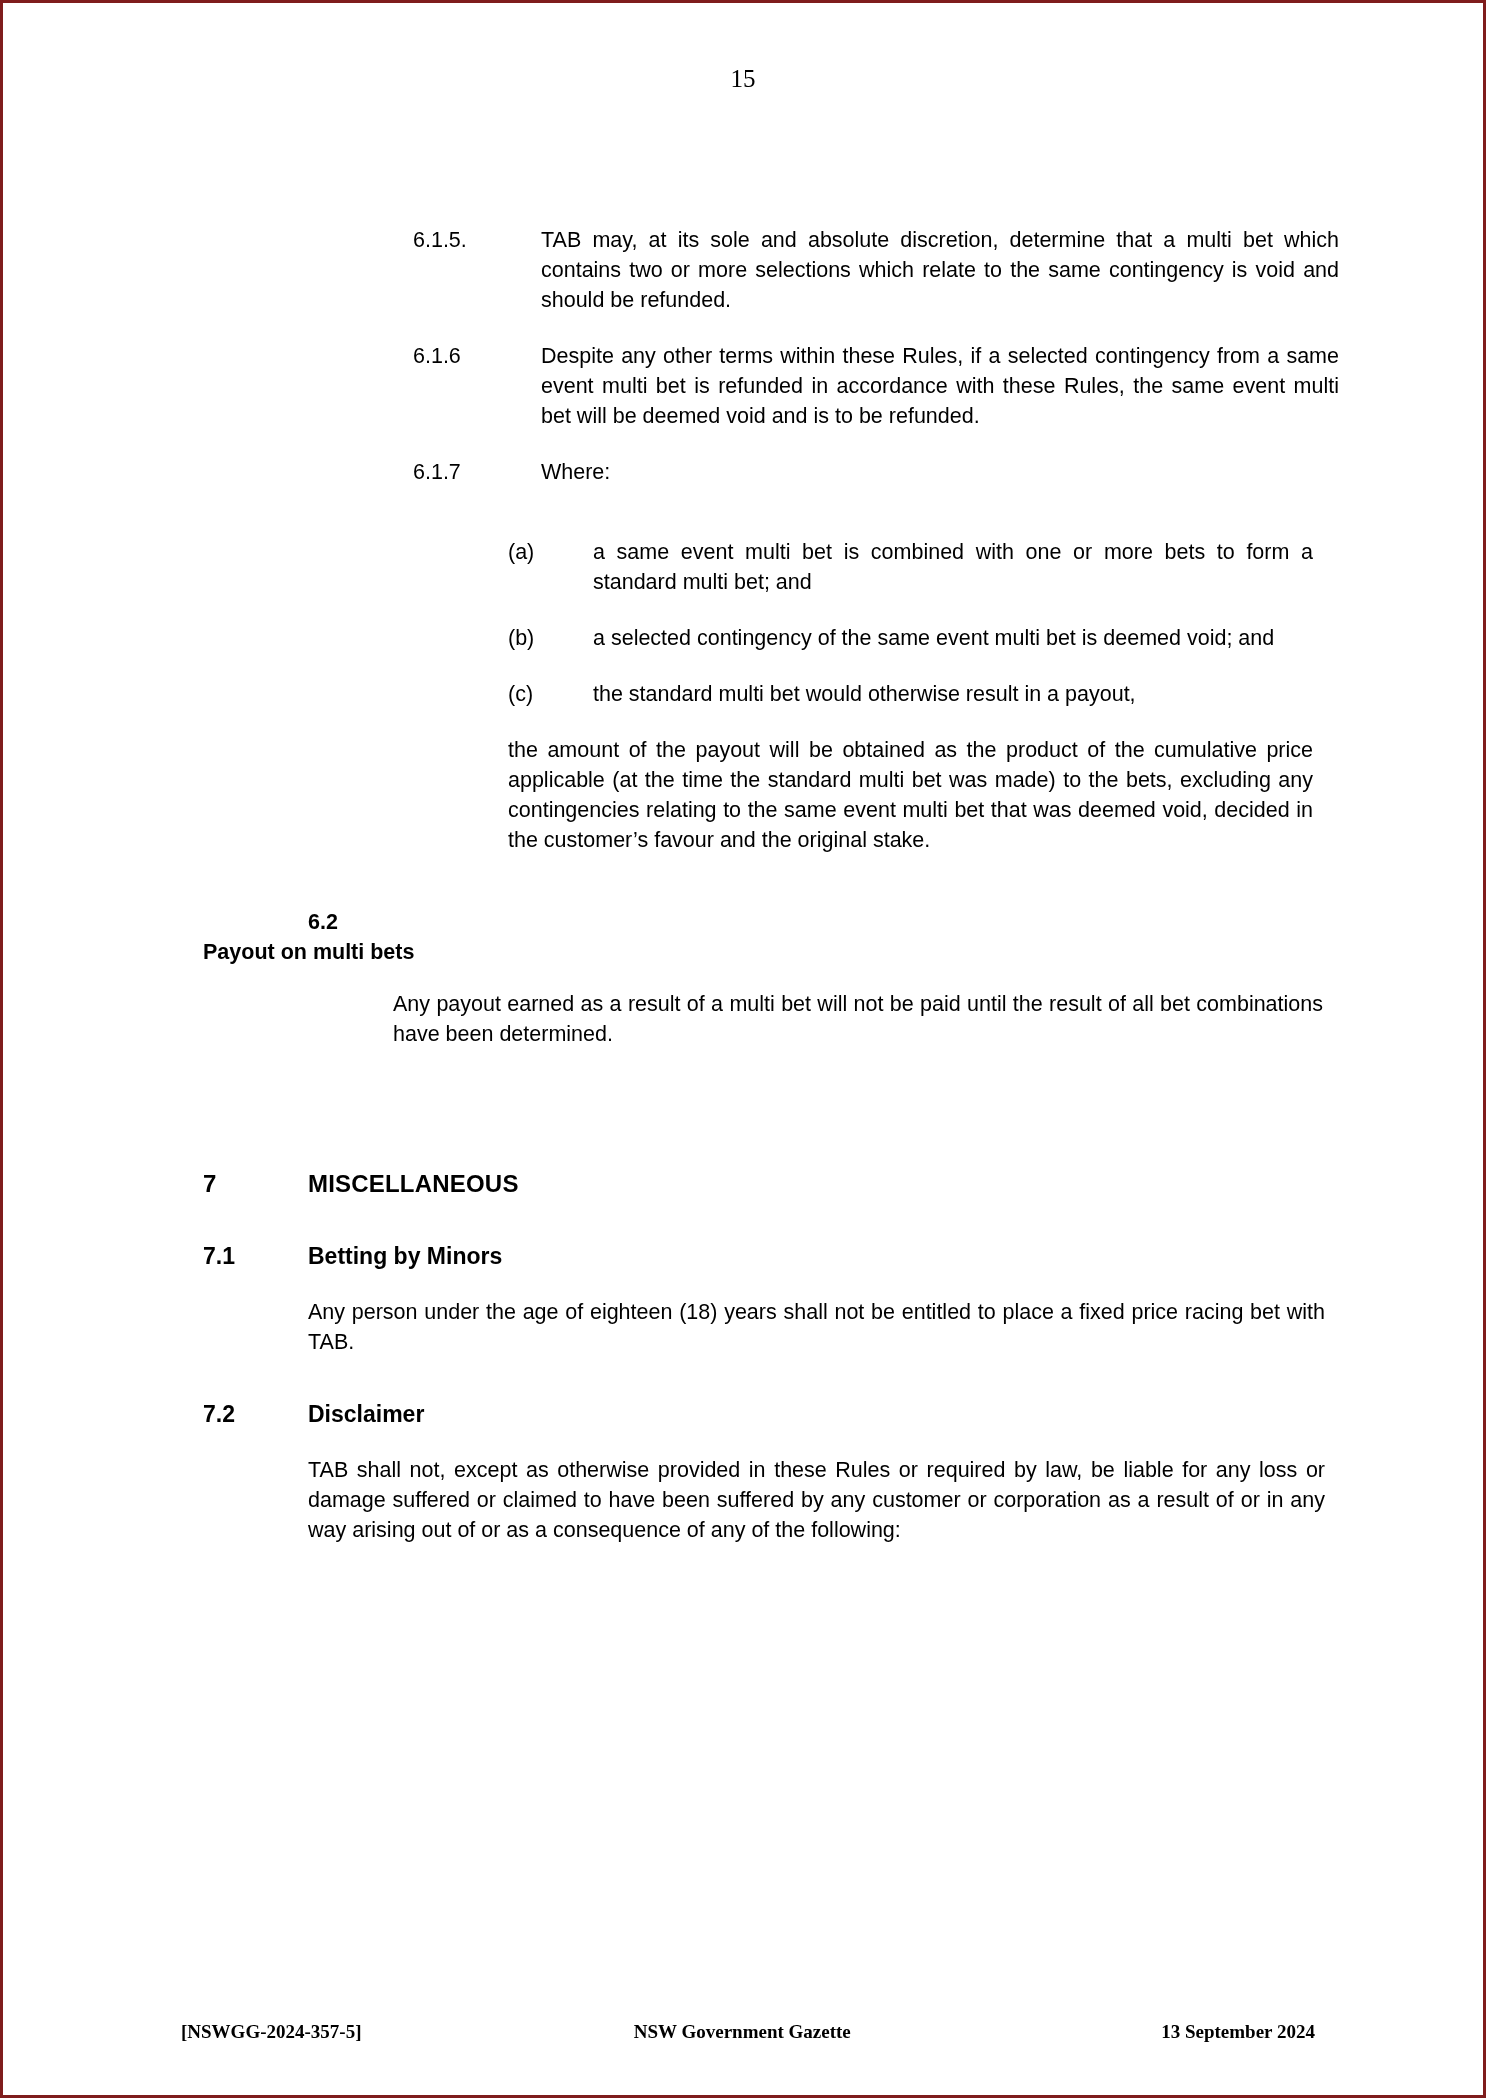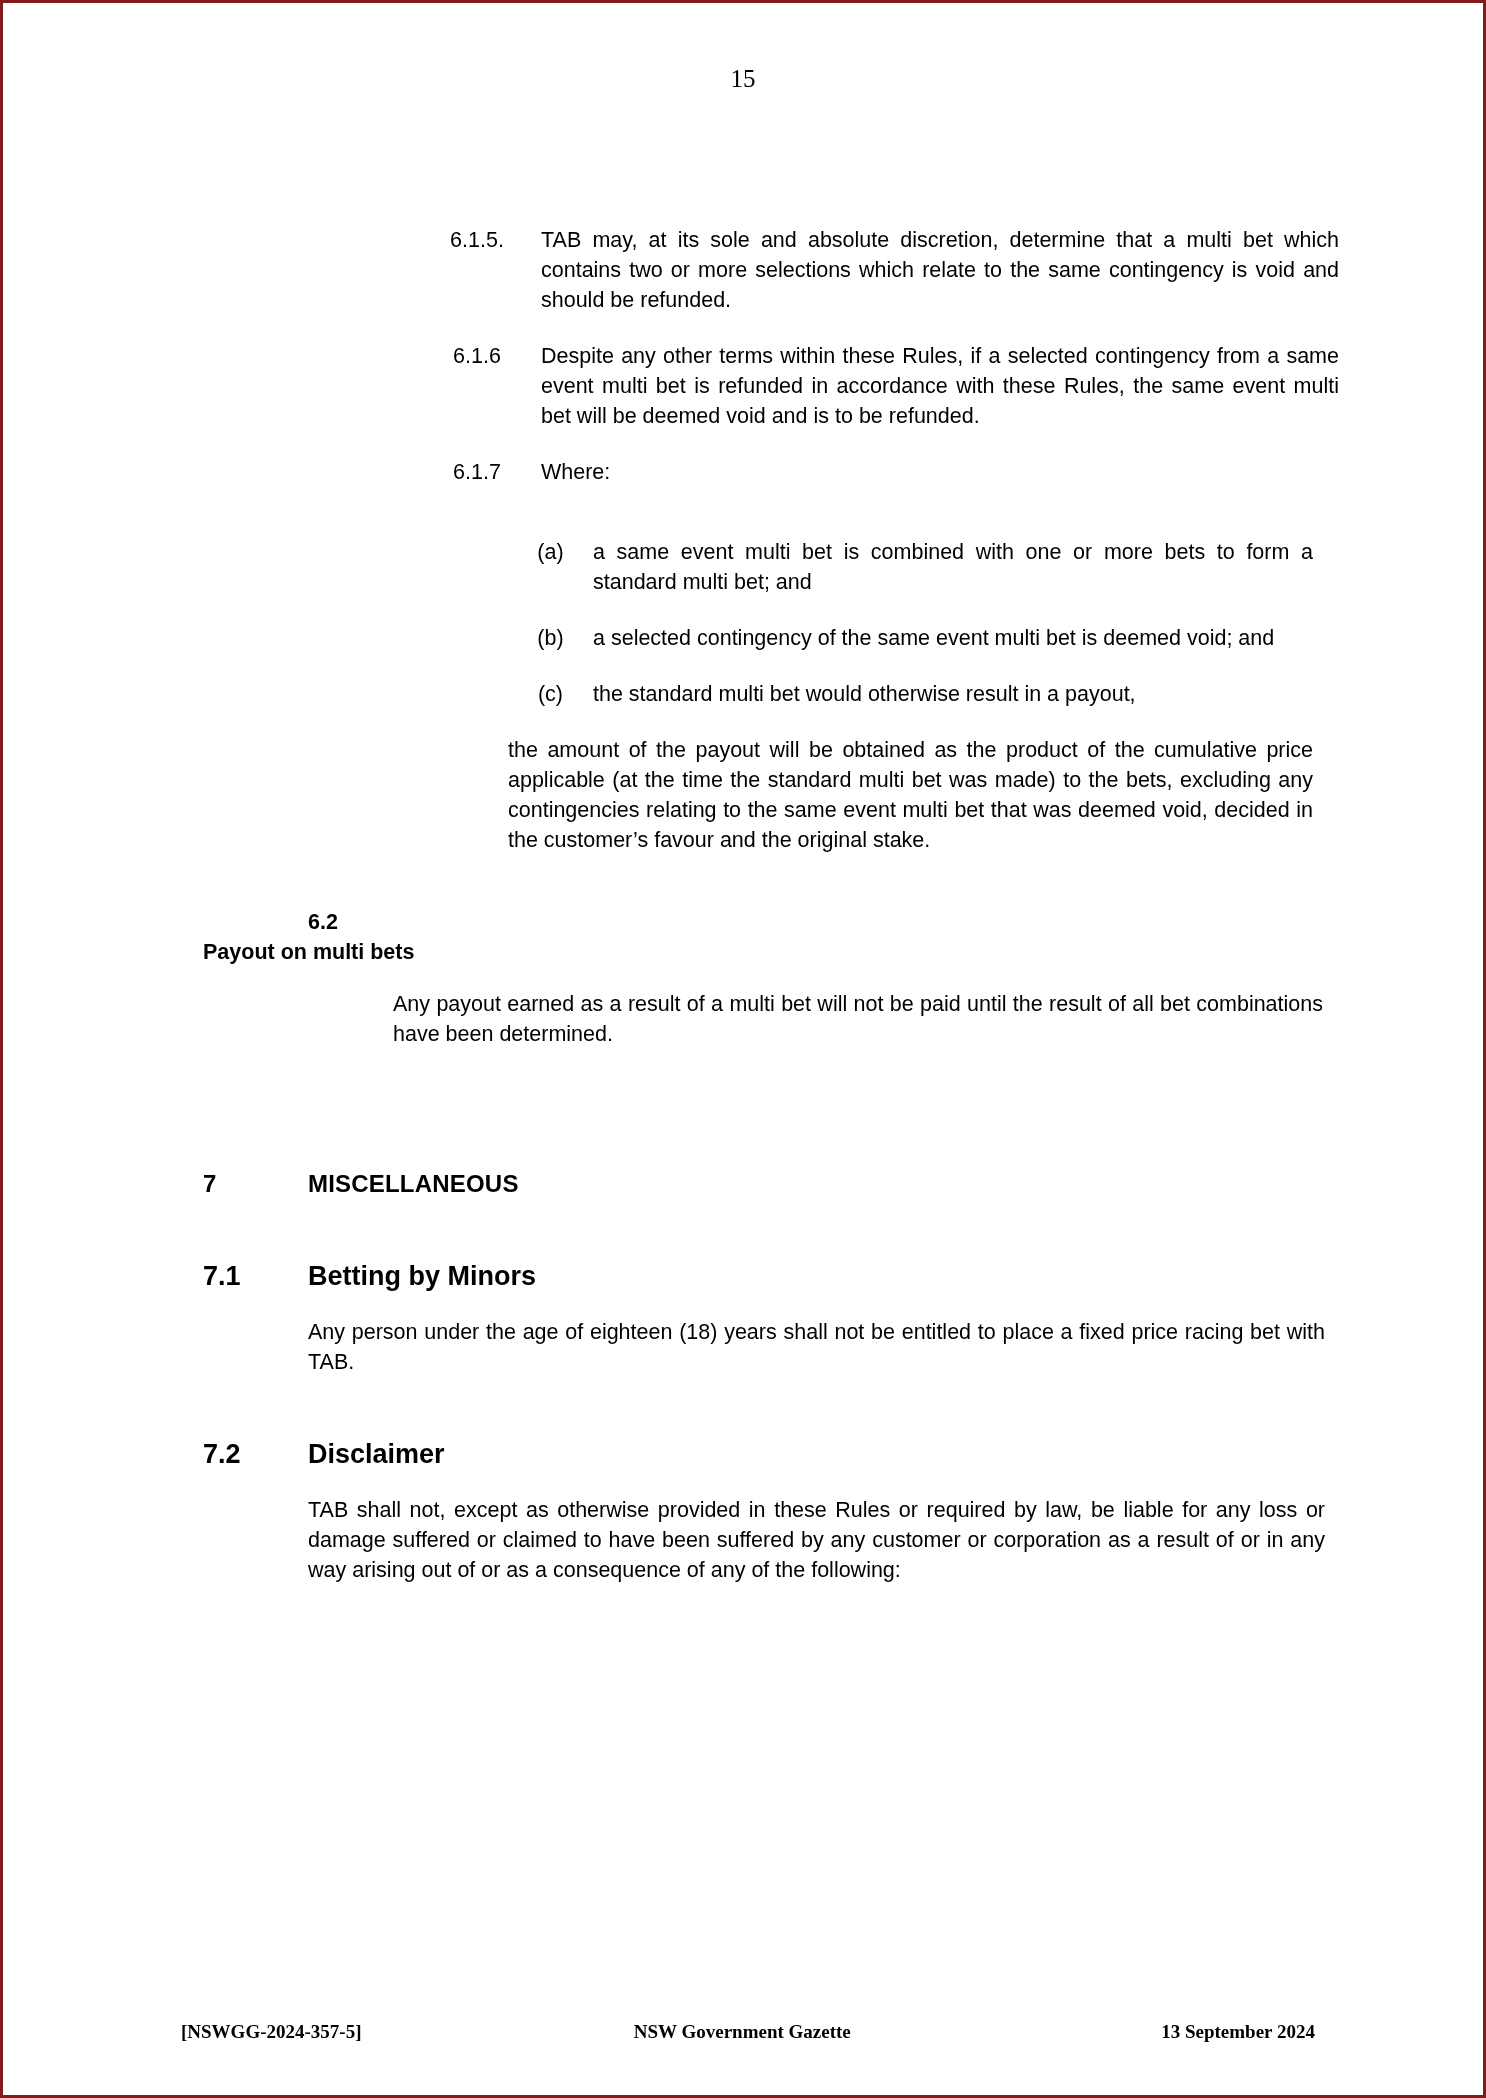--- a/index.html
+++ b/index.html
@@ -45,21 +45,20 @@
     color: #000;
   }
   .clause {
     display: flex;
     align-items: flex-start;
     margin-bottom: 26px;
   }
   .clause .num {
     flex: 0 0 auto;
     white-space: nowrap;
-    text-align: center;
   }
   .clause .body {
     flex: 1 1 auto;
     text-align: justify;
   }
   
   .lvl3 .num { width: 128px; margin-left: 210px; }
   .lvl3 .body { padding-right: 4px; }
 
   
@@ -99,22 +98,22 @@
     margin-top: 120px;
     margin-bottom: 30px;
   }
   .heading1 .num { width: 105px; margin-left: 0; }
   .heading1 .body { flex: 1; letter-spacing: 0.2px; }
 
   .heading-sub {
     display: flex;
     align-items: flex-start;
     font-weight: bold;
-    font-size: 27px;
-    margin-top: 62px;
+    font-size: 23px;
+    margin-top: 42px;
     margin-bottom: 26px;
   }
   .heading-sub .num { width: 105px; }
   .heading-sub .body { flex: 1; }
 
   .body-para {
     margin-left: 105px;
     padding-right: 18px;
     text-align: justify;
     margin-bottom: 20px;

